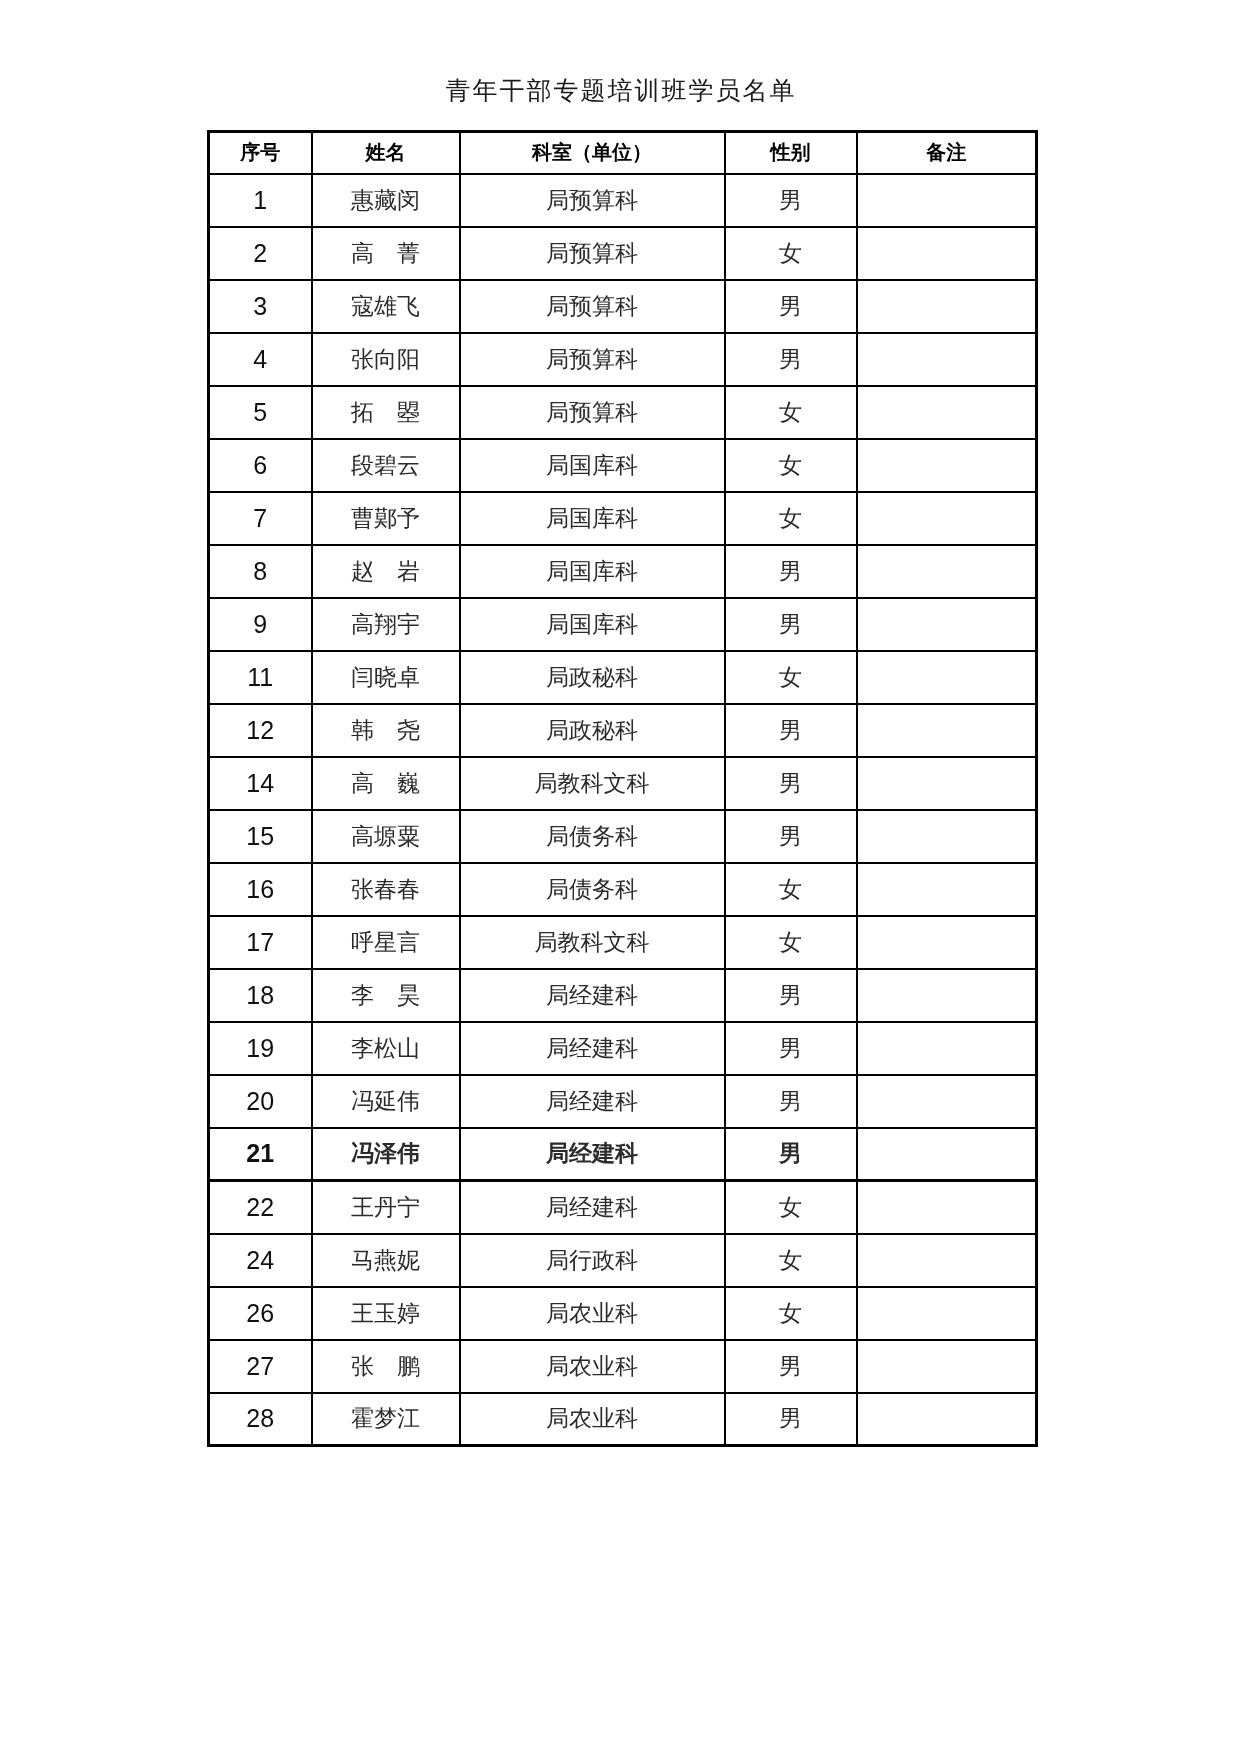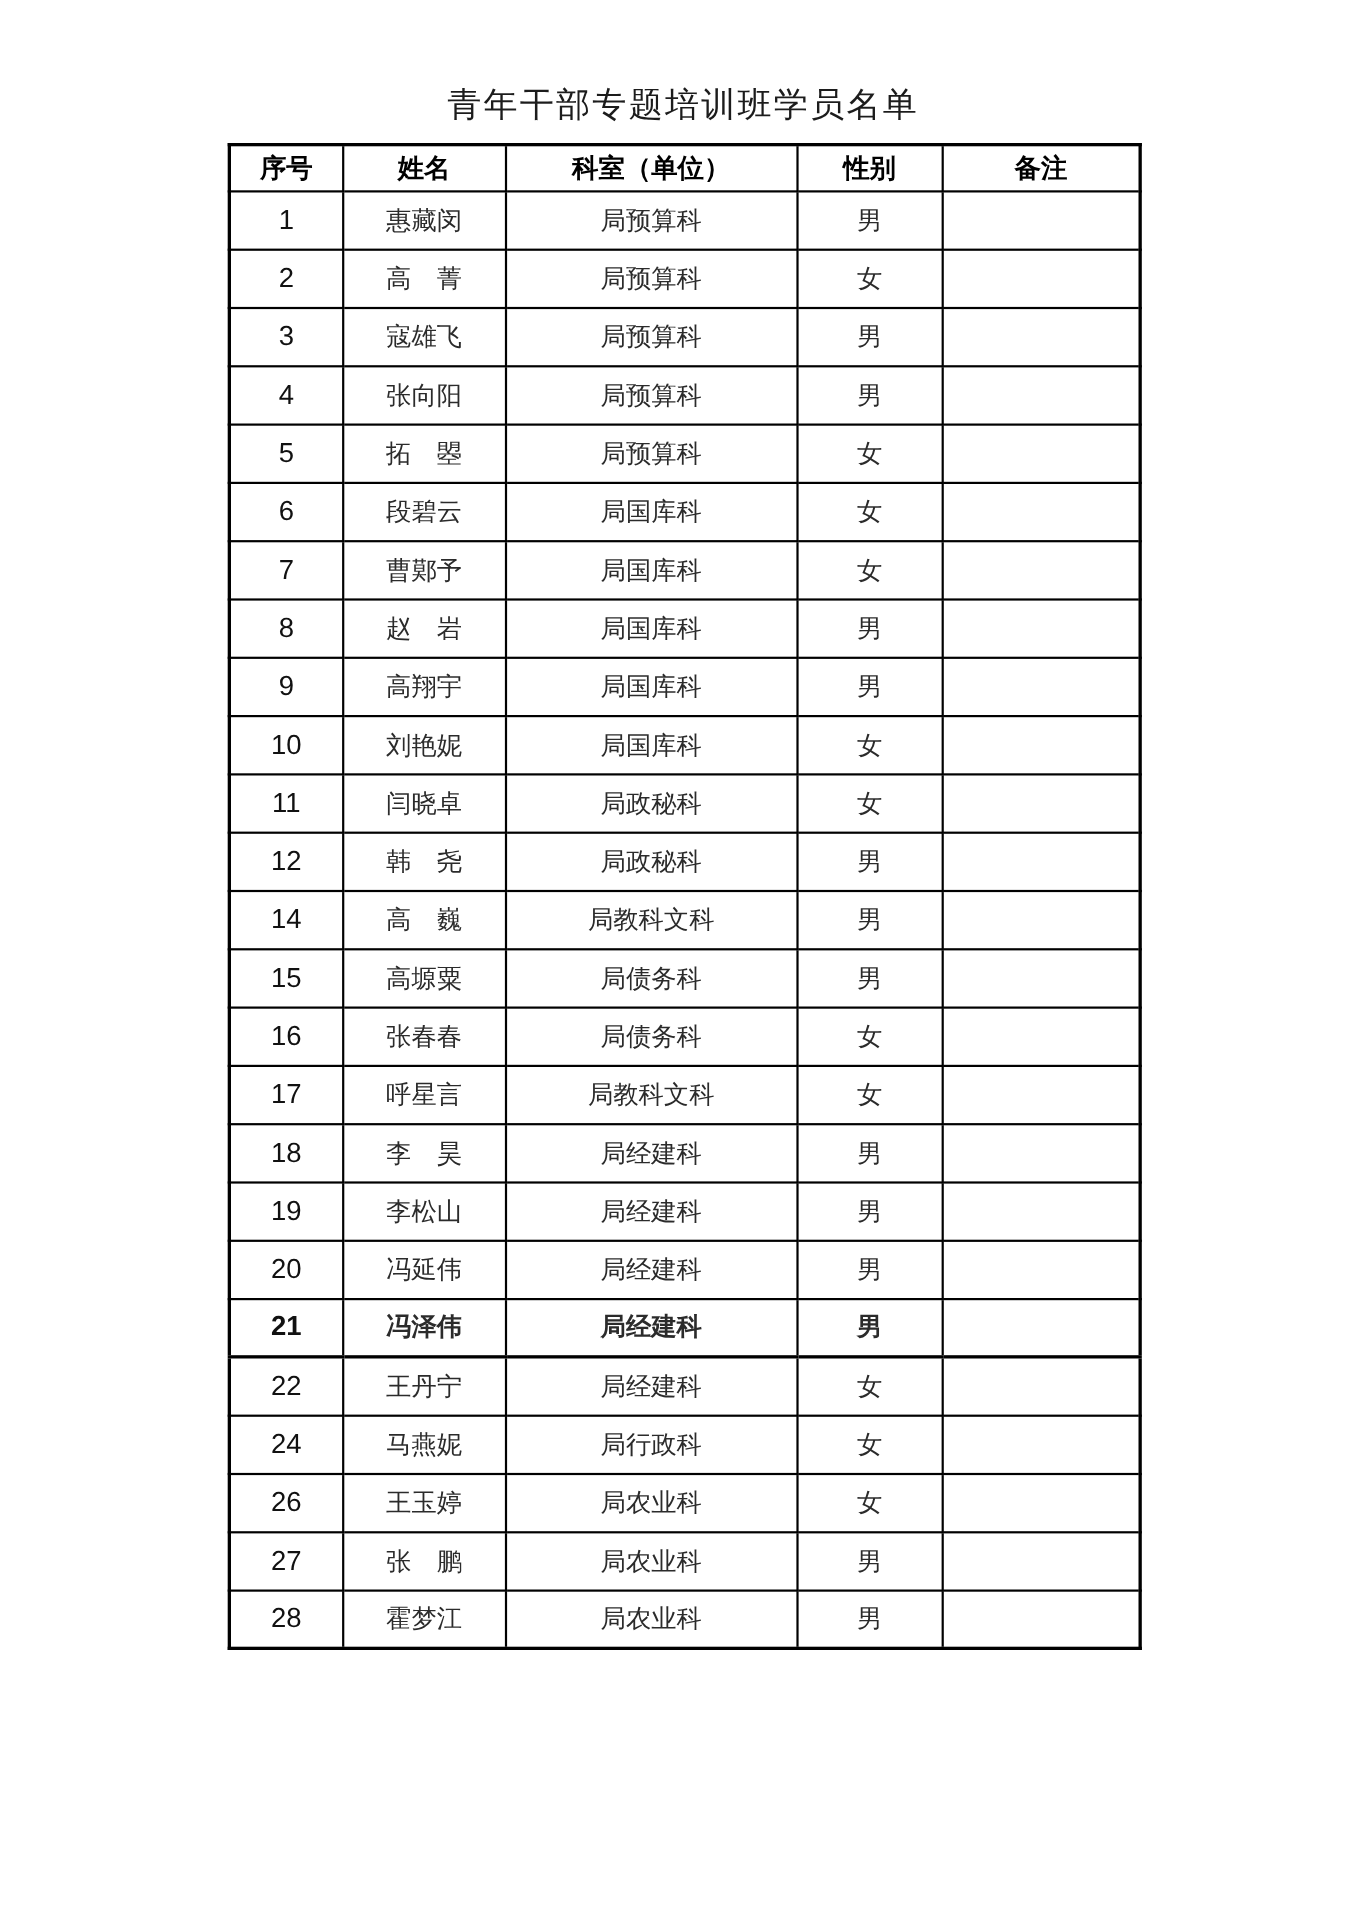--- a/index.html
+++ b/index.html
@@ -15,21 +15,21 @@
     overflow: hidden;
   }
   .doc-title {
     position: absolute;
     top: 74px;
     left: 207px;
     width: 828px;
     text-align: center;
     font-family: "DejaVu Serif", serif;
     font-weight: normal;
-    font-size: 31px;
+    font-size: 25px;
     color: #1c1c1c;
     letter-spacing: 2px;
     white-space: nowrap;
   }
   table.roster {
     position: absolute;
     left: 207px;
     top: 130px;
     width: 828px;
     border-collapse: collapse;
@@ -46,21 +46,21 @@
   }
   table.roster thead tr {
     height: 42px;
   }
   table.roster tbody tr {
     height: 53px;
   }
   table.roster th {
     font-family: "Liberation Sans", sans-serif;
     font-weight: bold;
-    font-size: 24px;
+    font-size: 20px;
     color: #000000;
   }
   td.num {
     font-family: "Liberation Sans", sans-serif;
     font-size: 25px;
     color: #111111;
   }
   td.cn {
     font-family: "DejaVu Serif", serif;
     font-weight: normal;
@@ -154,27 +154,20 @@
           <td class="cn"></td>
         </tr>
         <tr>
           <td class="num">9</td>
           <td class="cn">高翔宇</td>
           <td class="cn">局国库科</td>
           <td class="cn">男</td>
           <td class="cn"></td>
         </tr>
         <tr>
-          <td class="num">10</td>
-          <td class="cn">刘艳妮</td>
-          <td class="cn">局国库科</td>
-          <td class="cn">女</td>
-          <td class="cn"></td>
-        </tr>
-        <tr>
           <td class="num">11</td>
           <td class="cn">闫晓卓</td>
           <td class="cn">局政秘科</td>
           <td class="cn">女</td>
           <td class="cn"></td>
         </tr>
         <tr>
           <td class="num">12</td>
           <td class="cn">韩　尧</td>
           <td class="cn">局政秘科</td>

